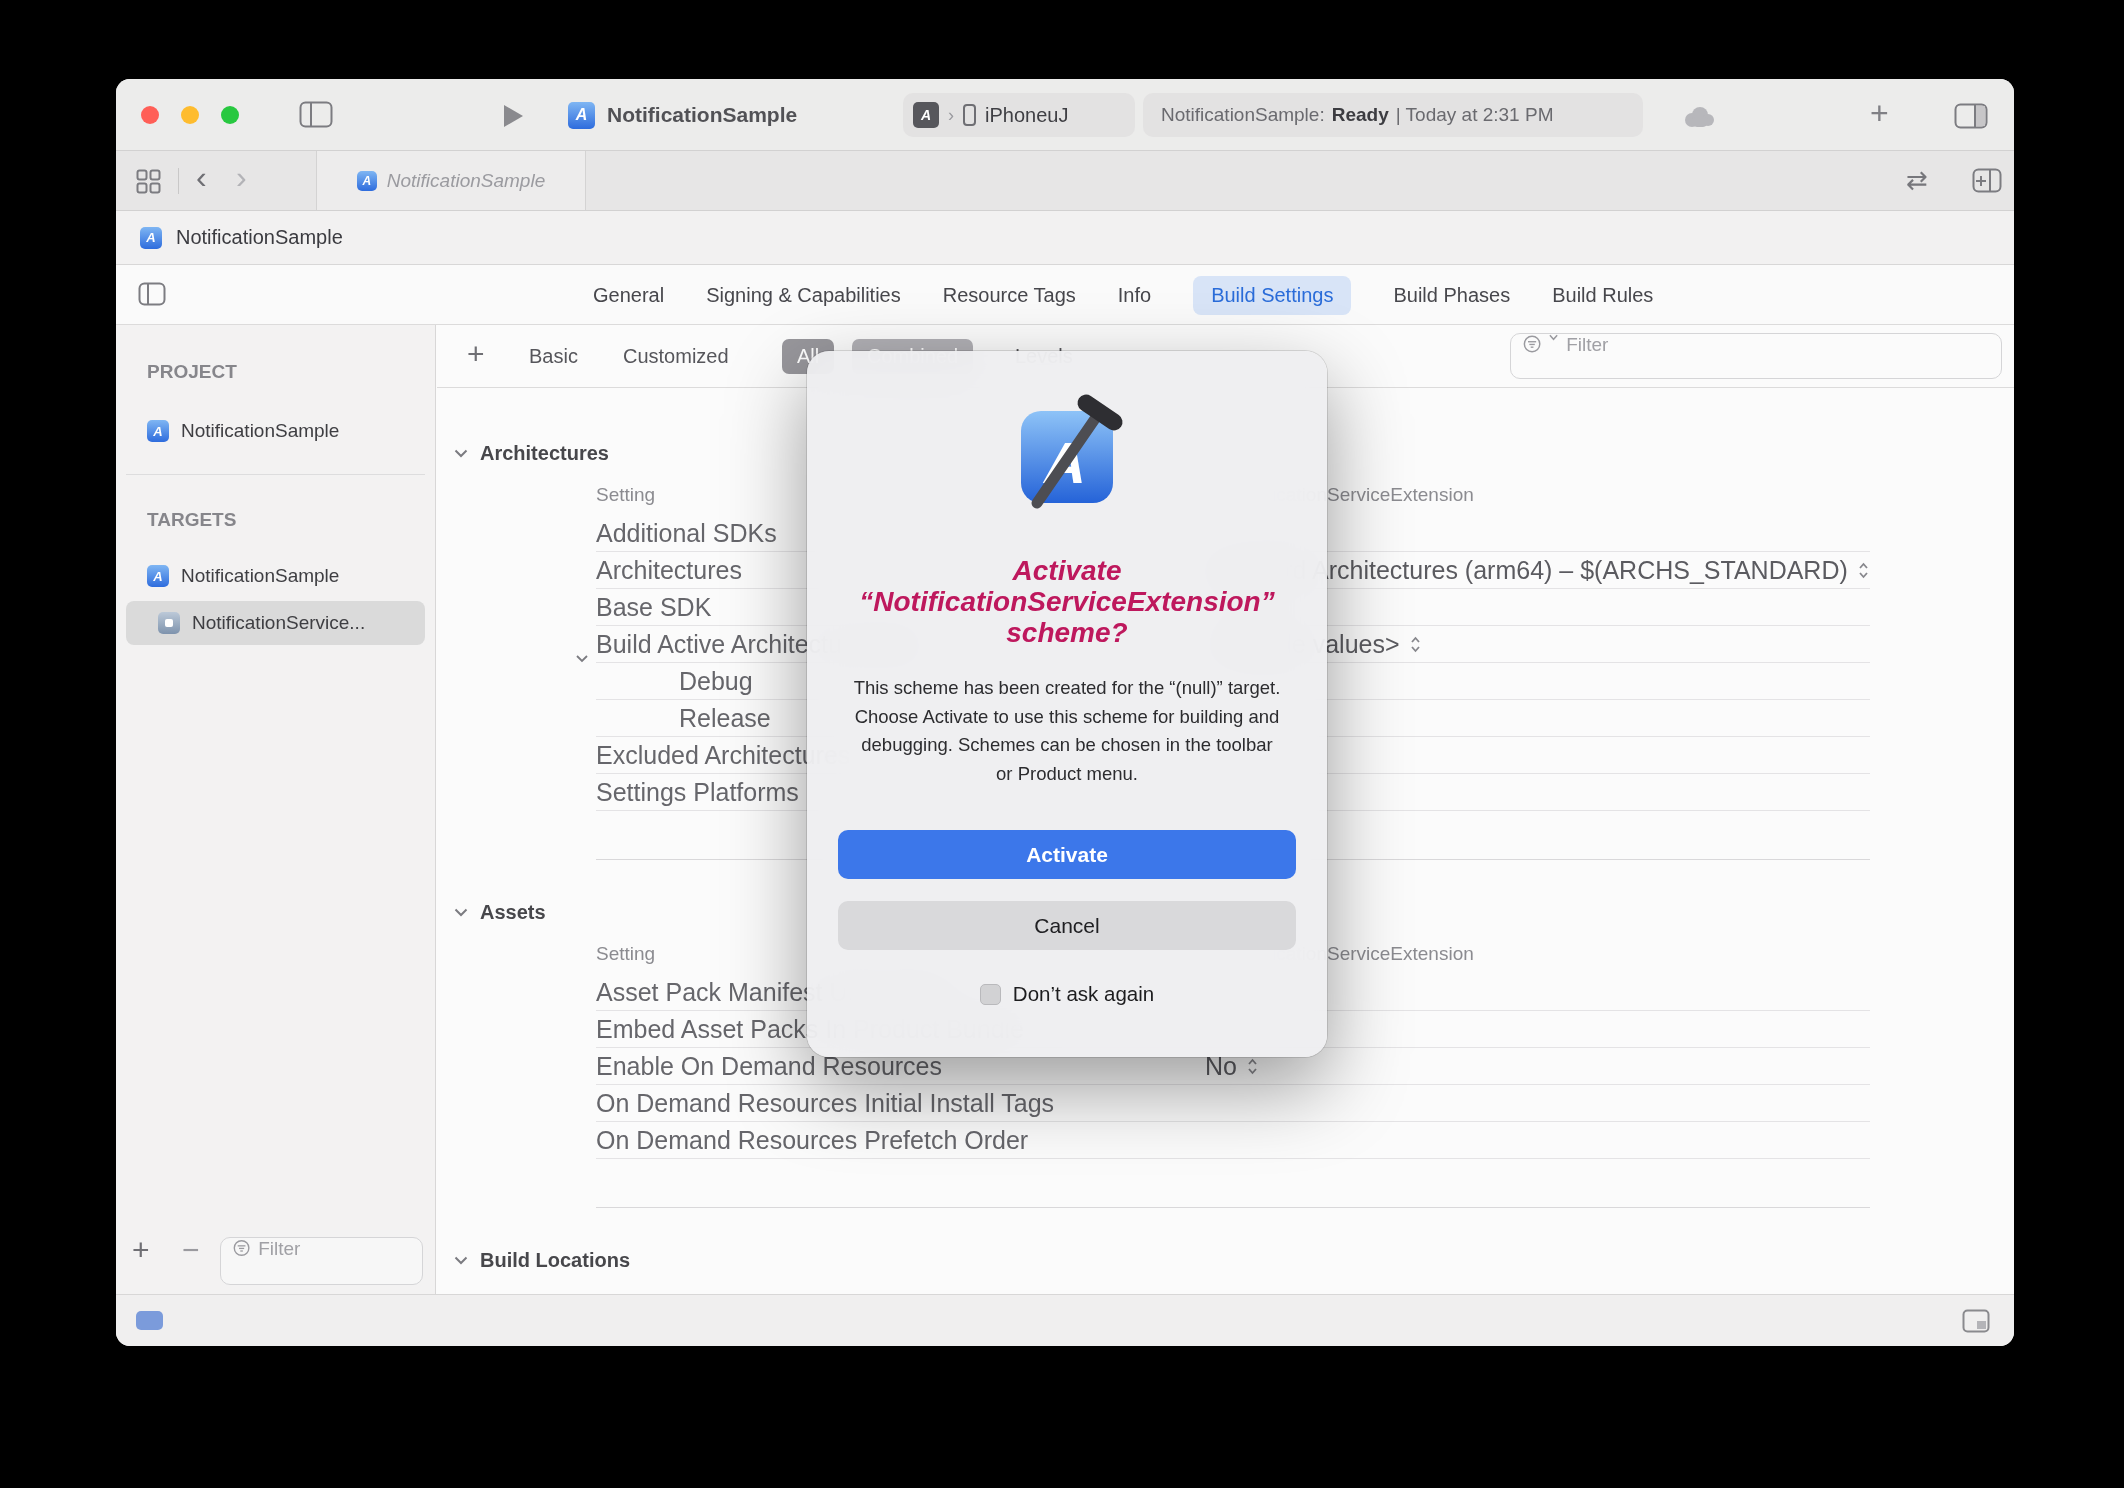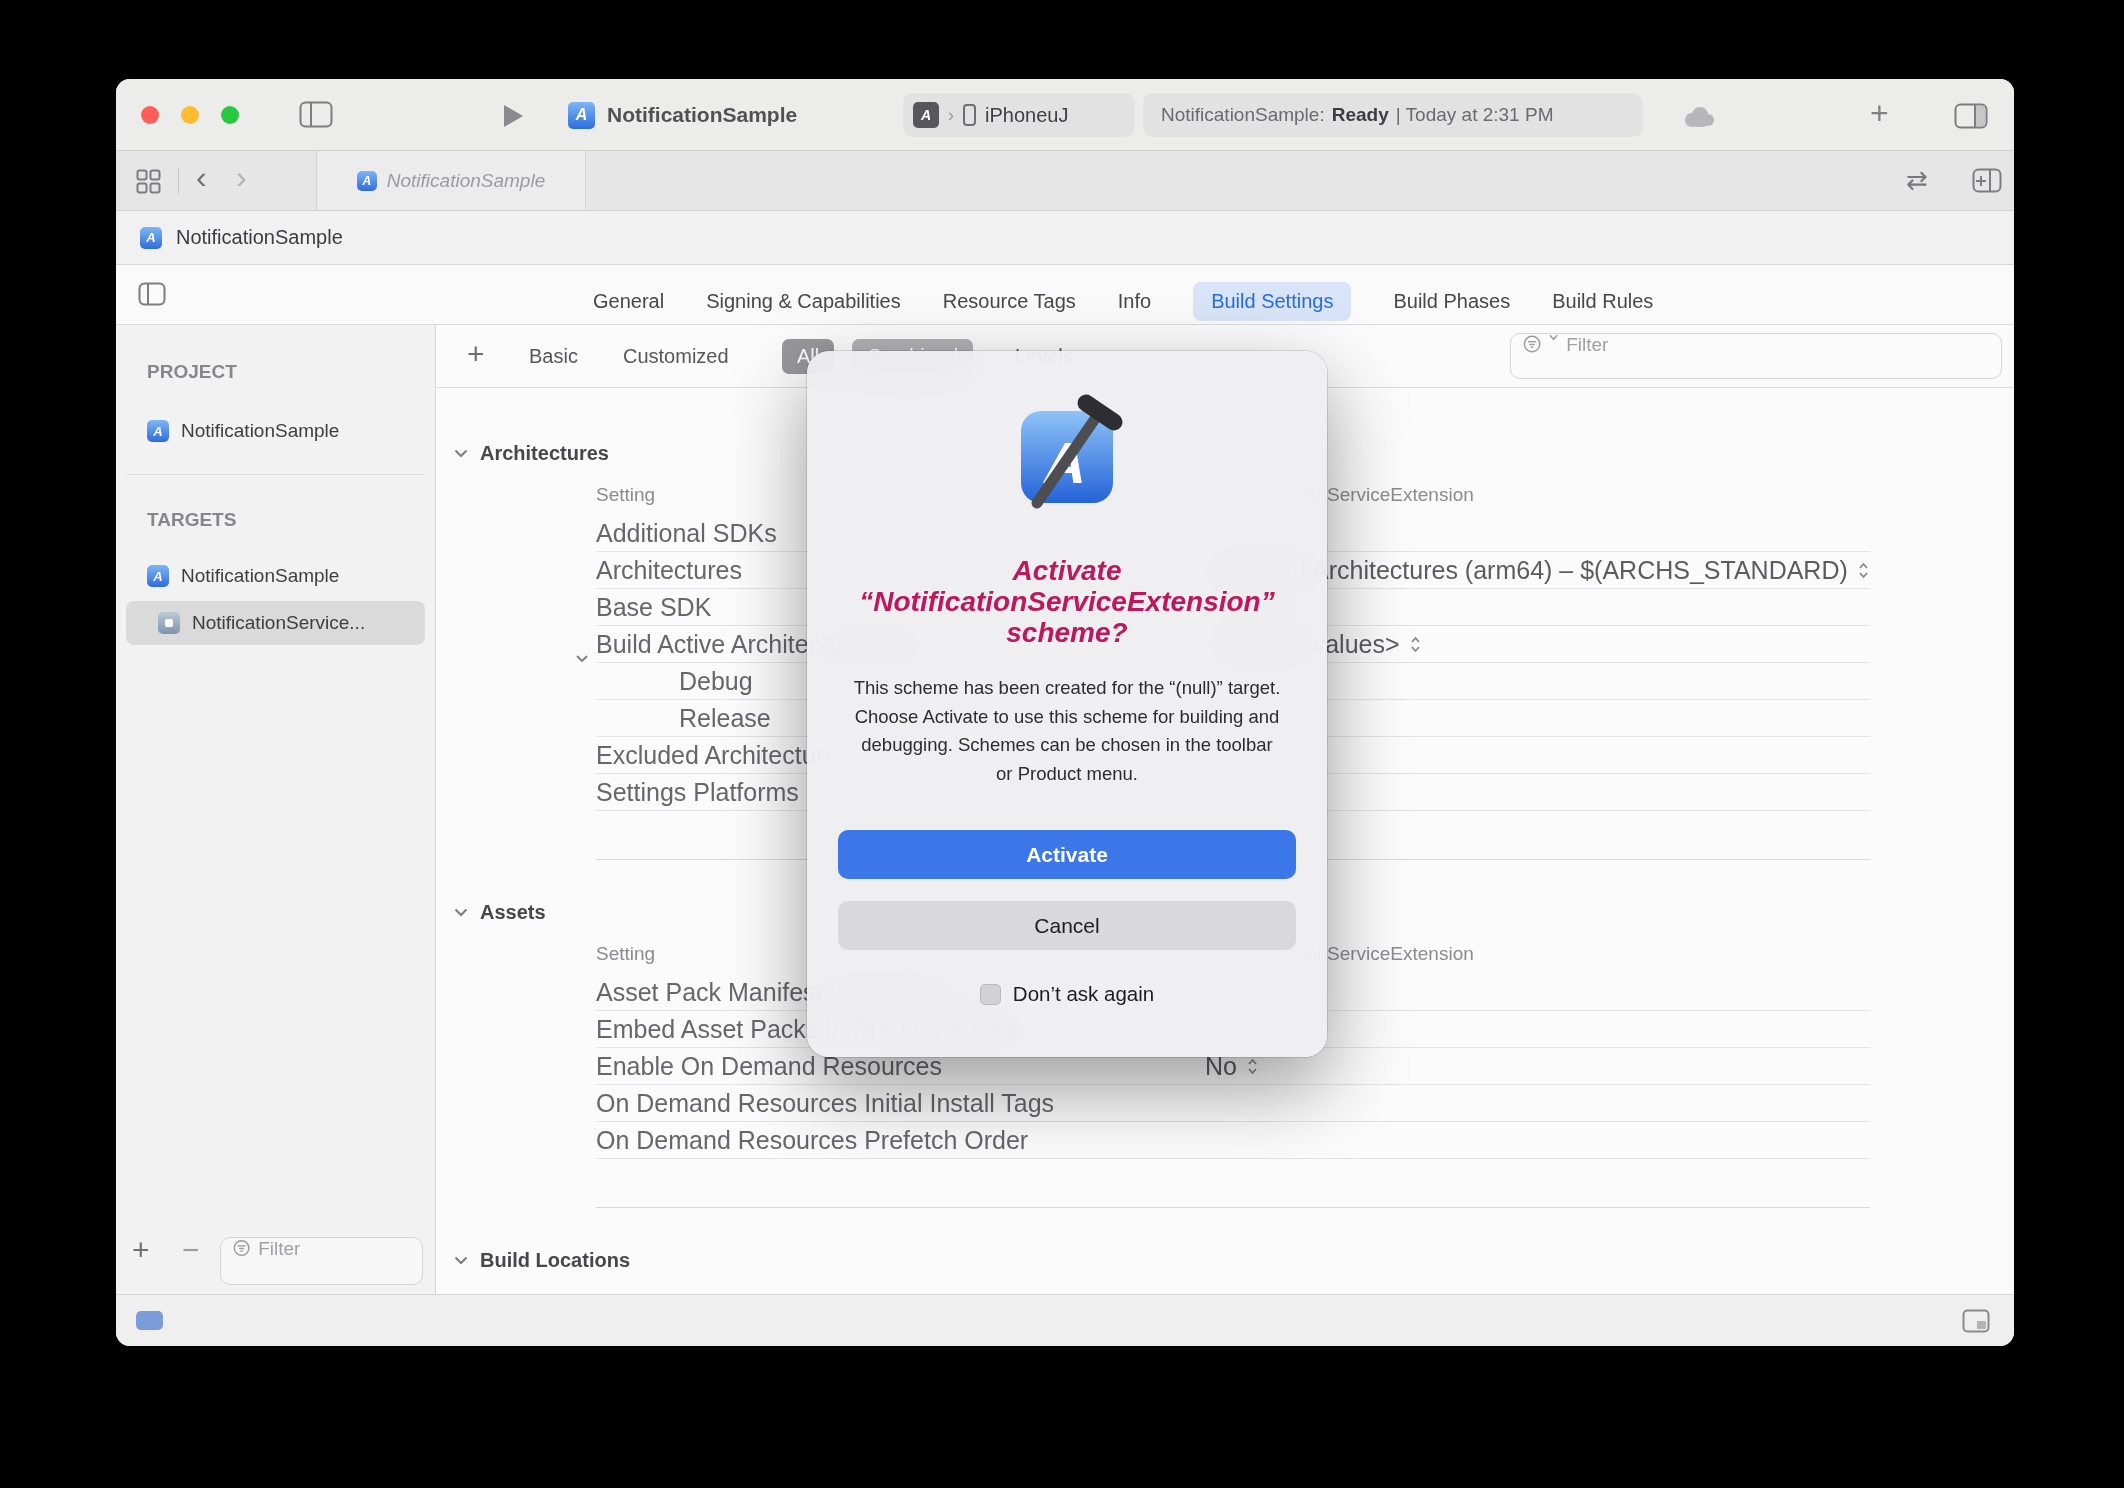--- a/index.html
+++ b/index.html
@@ -38,21 +38,21 @@
          font-size:19px; font-style:italic; color:#9b9ba0; }
   .vline { position:absolute; width:1px; background:#c9c8c8; }
 
   .jumpbar { position:absolute; left:0; top:132px; right:0; height:54px;
              background:#f2f1f1; border-bottom:1px solid #d8d7d7;
              display:flex; align-items:center; gap:14px; padding-left:24px;
              font-size:20px; color:#3b3b40; }
 
   .etabs { position:absolute; left:0; top:186px; right:0; height:60px;
            background:#fafafa; border-bottom:1px solid #dcdbdb; }
-  .etabs-row { position:absolute; left:477px; top:6px; height:60px; display:flex; align-items:center; gap:42px; }
+  .etabs-row { position:absolute; left:477px; top:0; height:60px; display:flex; align-items:center; gap:42px; }
   .etab { font-size:20px; color:#47474c; white-space:nowrap; }
   .etab.active { background:#d8e4f7; color:#2a6cd9; padding:8px 18px; border-radius:8px; }
 
   
   .sidebar { position:absolute; left:0; top:246px; width:320px; bottom:52px;
              background:#f3f2f2; border-right:1px solid #d8d7d7; }
   .side-head { position:absolute; left:31px; font-size:19px; font-weight:bold; color:#86868b; }
   .side-item { position:absolute; left:10px; right:10px; height:44px; display:flex; align-items:center;
                gap:12px; padding-left:21px; font-size:19px; color:#3e3e42; border-radius:8px; }
   .side-item.sel { background:#dadada;padding-left:32px; }

